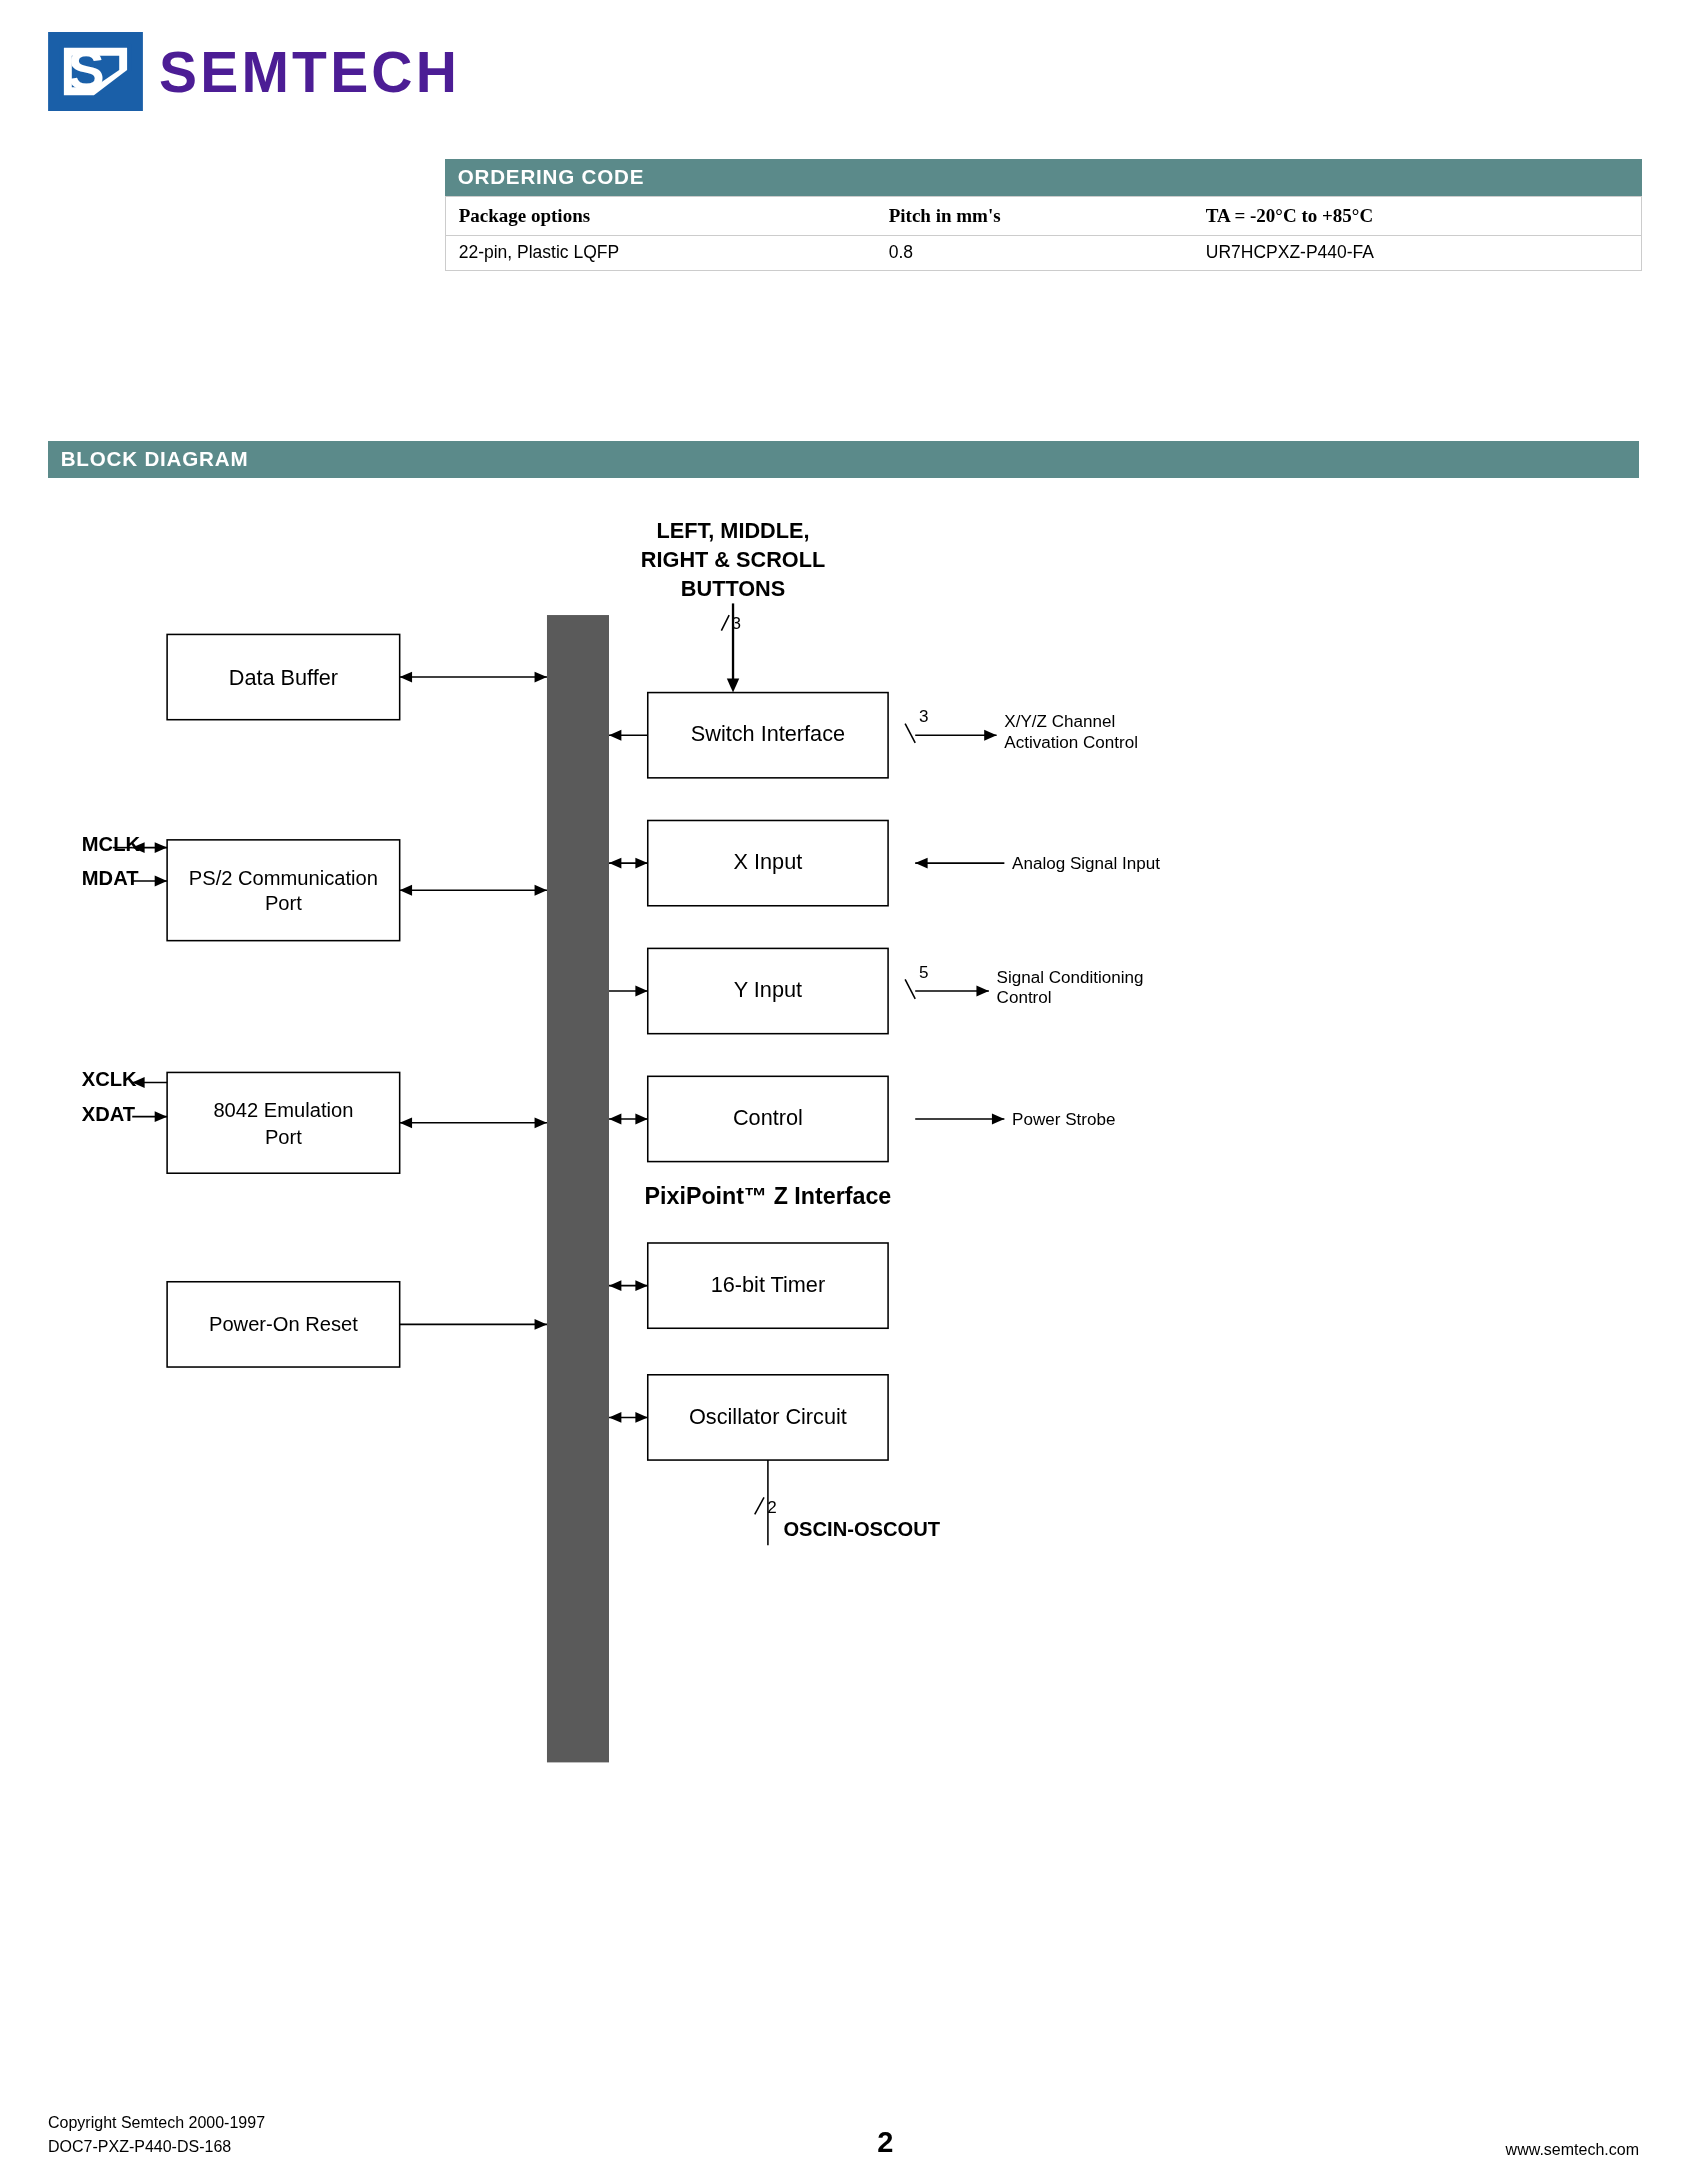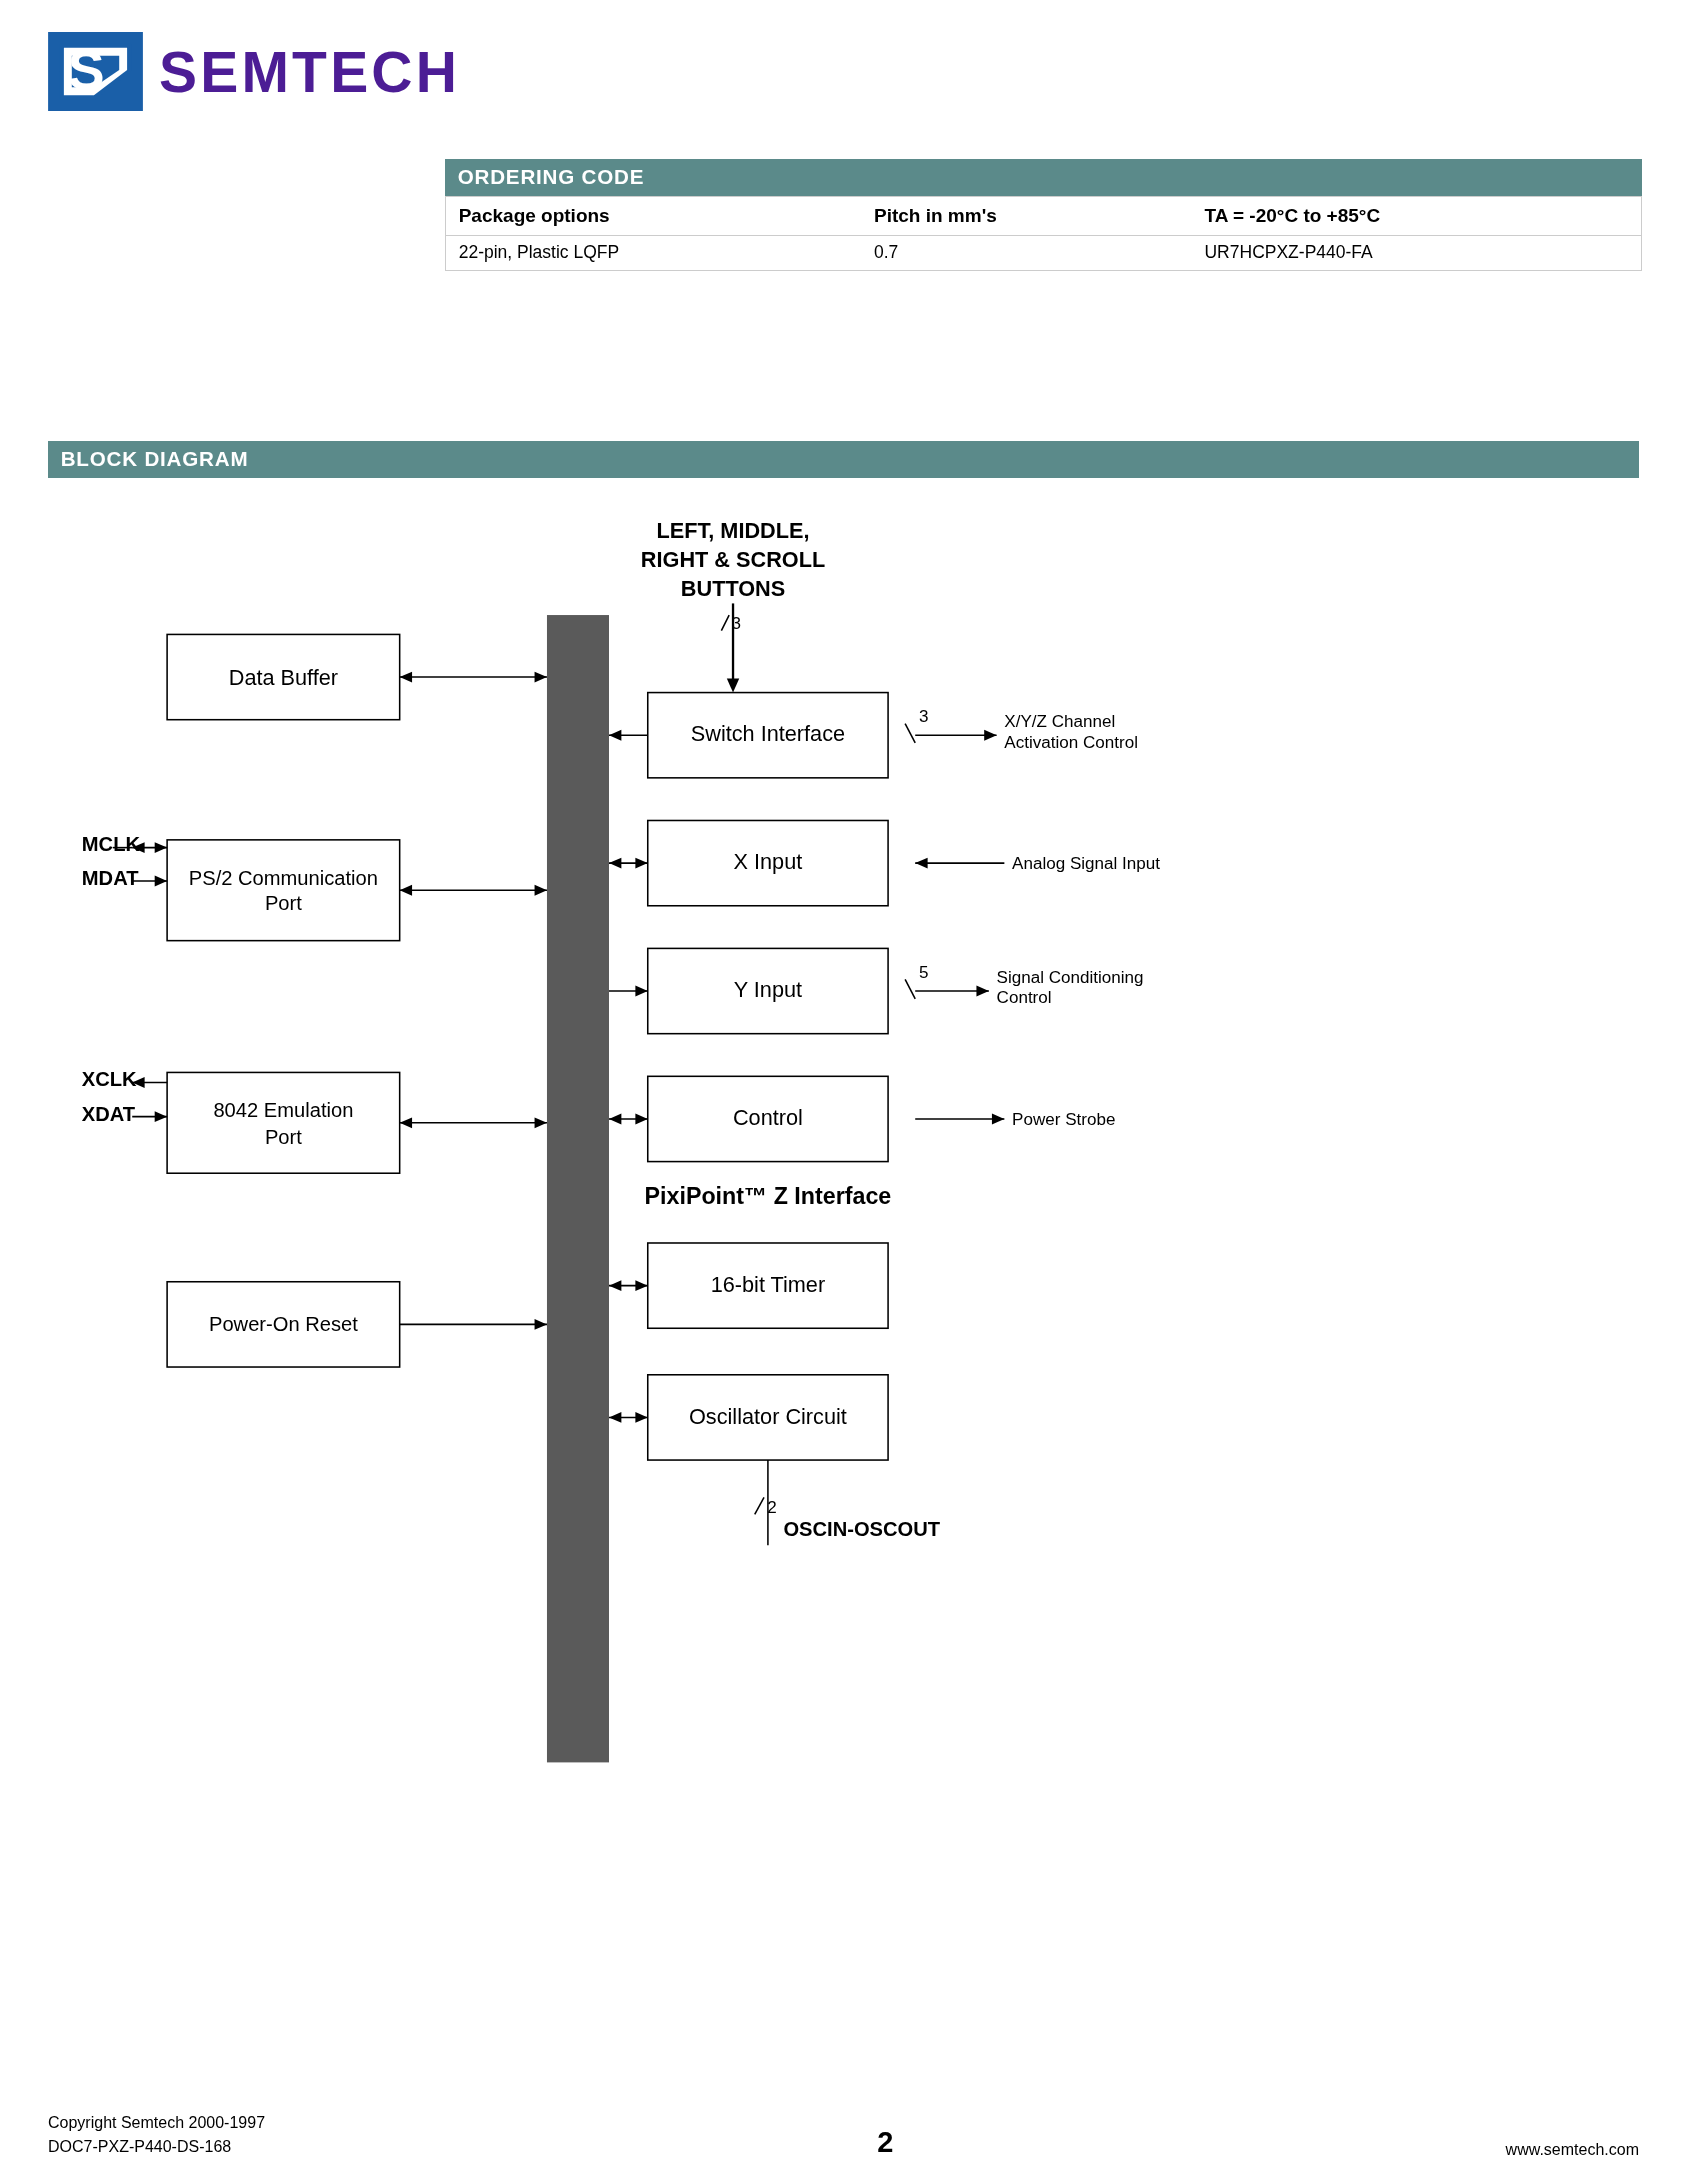--- a/index.html
+++ b/index.html
@@ -54,20 +54,21 @@
       width: 100%;
       border-collapse: collapse;
       margin-top: 0;
     }
     .ordering-table th {
       font-weight: bold;
       font-size: 19px;
       padding: 8px 12.7px;
       text-align: left;
       border-bottom: 0.8px solid #ccc;
+      font-family: Liberation Serif, serif;
     }
     .ordering-table td {
       font-size: 17.5px;
       padding: 6.4px 12.7px;
       text-align: left;
     }
     .ordering-note {
       font-size: 17.5px;
       margin-top: 8px;
       padding: 3.2px 12.7px;
@@ -150,21 +151,21 @@
     <thead>
       <tr>
         <th>Package options</th>
         <th>Pitch in mm's</th>
         <th>TA = -20°C to +85°C</th>
       </tr>
     </thead>
     <tbody>
       <tr>
         <td>22-pin, Plastic LQFP</td>
-        <td>0.7</td>
+        <td>0.8</td>
         <td>UR7HCPXZ-P440-FA</td>
       </tr>
     </tbody>
   </table>
 </div>
 
 <div class="block-diagram-header">BLOCK DIAGRAM</div>
 
 <div class="diagram-area">
 <svg class="diagram-svg" viewBox="0 0 2005 2100" xmlns="http://www.w3.org/2000/svg" style="font-size:24px">

